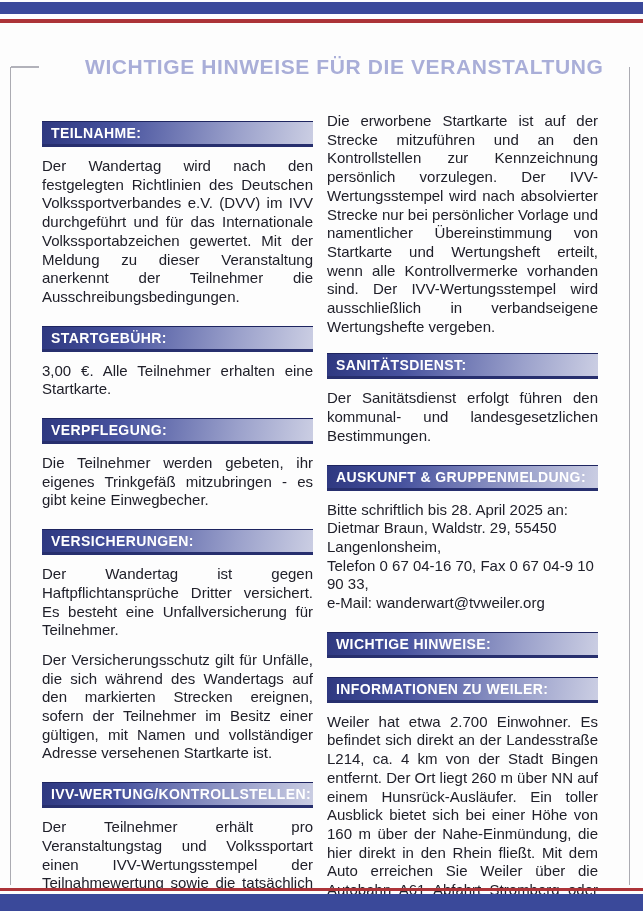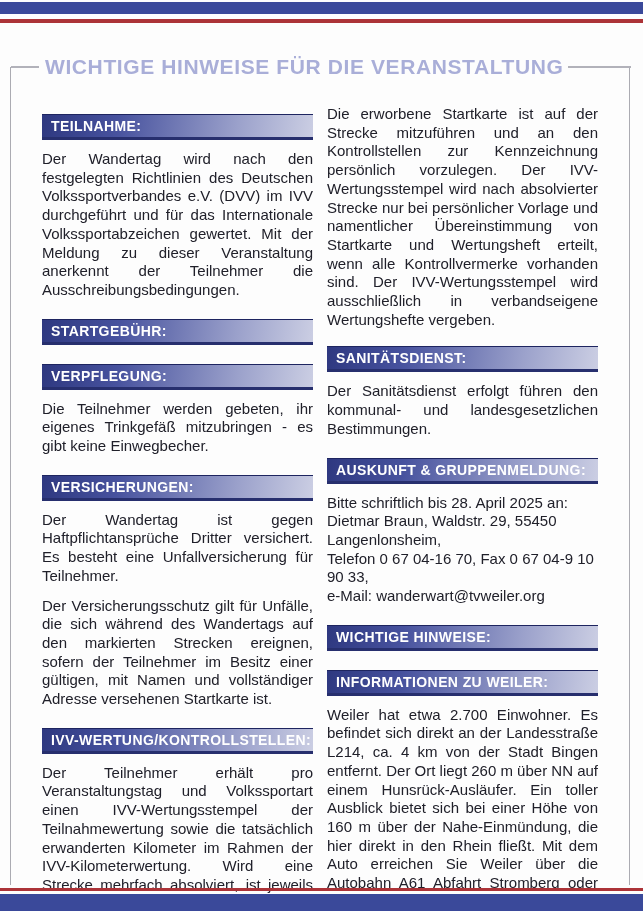--- a/index.html
+++ b/index.html
@@ -24,21 +24,22 @@
   
   .frame-line { position: absolute; width: 1px; background: #ababb2; top: 67px; bottom: 26px; }
   .frame-line.left  { left: 10px; }
   .frame-line.right { right: 13px; }
 
   
   .title-row {
     position: relative;
     display: flex;
     align-items: center;
-    margin: 56px 12px 5px 11px;
+    margin: 56px 12px 12px 11px;
+    gap: 40px;
   }
   .title-rule { height: 2px; background: #b2b2ba; }
   .title-rule.left  { width: 28px; flex: none; }
   .title-rule.right { flex: 1; }
   .page-title {
     color: #a9aed8;
     font-size: 21px;
     font-weight: bold;
     letter-spacing: 0.6px;
     white-space: nowrap;
@@ -110,20 +111,21 @@
 
     <div class="col left">
 
       <div class="sec">
         <h2 class="sec-head">TEILNAHME:</h2>
         <p class="body-text">Der Wandertag wird nach den festgelegten Richtlinien des Deutschen Volkssportverbandes e.V. (DVV) im IVV durchgeführt und für das Internationale Volkssportabzeichen gewertet. Mit der Meldung zu dieser Veranstaltung anerkennt der Teilnehmer die Ausschreibungsbedingungen.</p>
       </div>
 
       <div class="sec">
         <h2 class="sec-head">STARTGEBÜHR:</h2>
+        <p class="body-text">3,00 €. Alle Teilnehmer erhalten eine Startkarte.</p>
       </div>
 
       <div class="sec">
         <h2 class="sec-head">VERPFLEGUNG:</h2>
         <p class="body-text">Die Teilnehmer werden gebeten, ihr eigenes Trinkgefäß mitzubringen - es gibt keine Einwegbecher.</p>
       </div>
 
       <div class="sec">
         <h2 class="sec-head">VERSICHERUNGEN:</h2>
         <p class="body-text">Der Wandertag ist gegen Haftpflichtansprüche Dritter versichert. Es besteht eine Unfallversicherung für Teilnehmer.</p>

